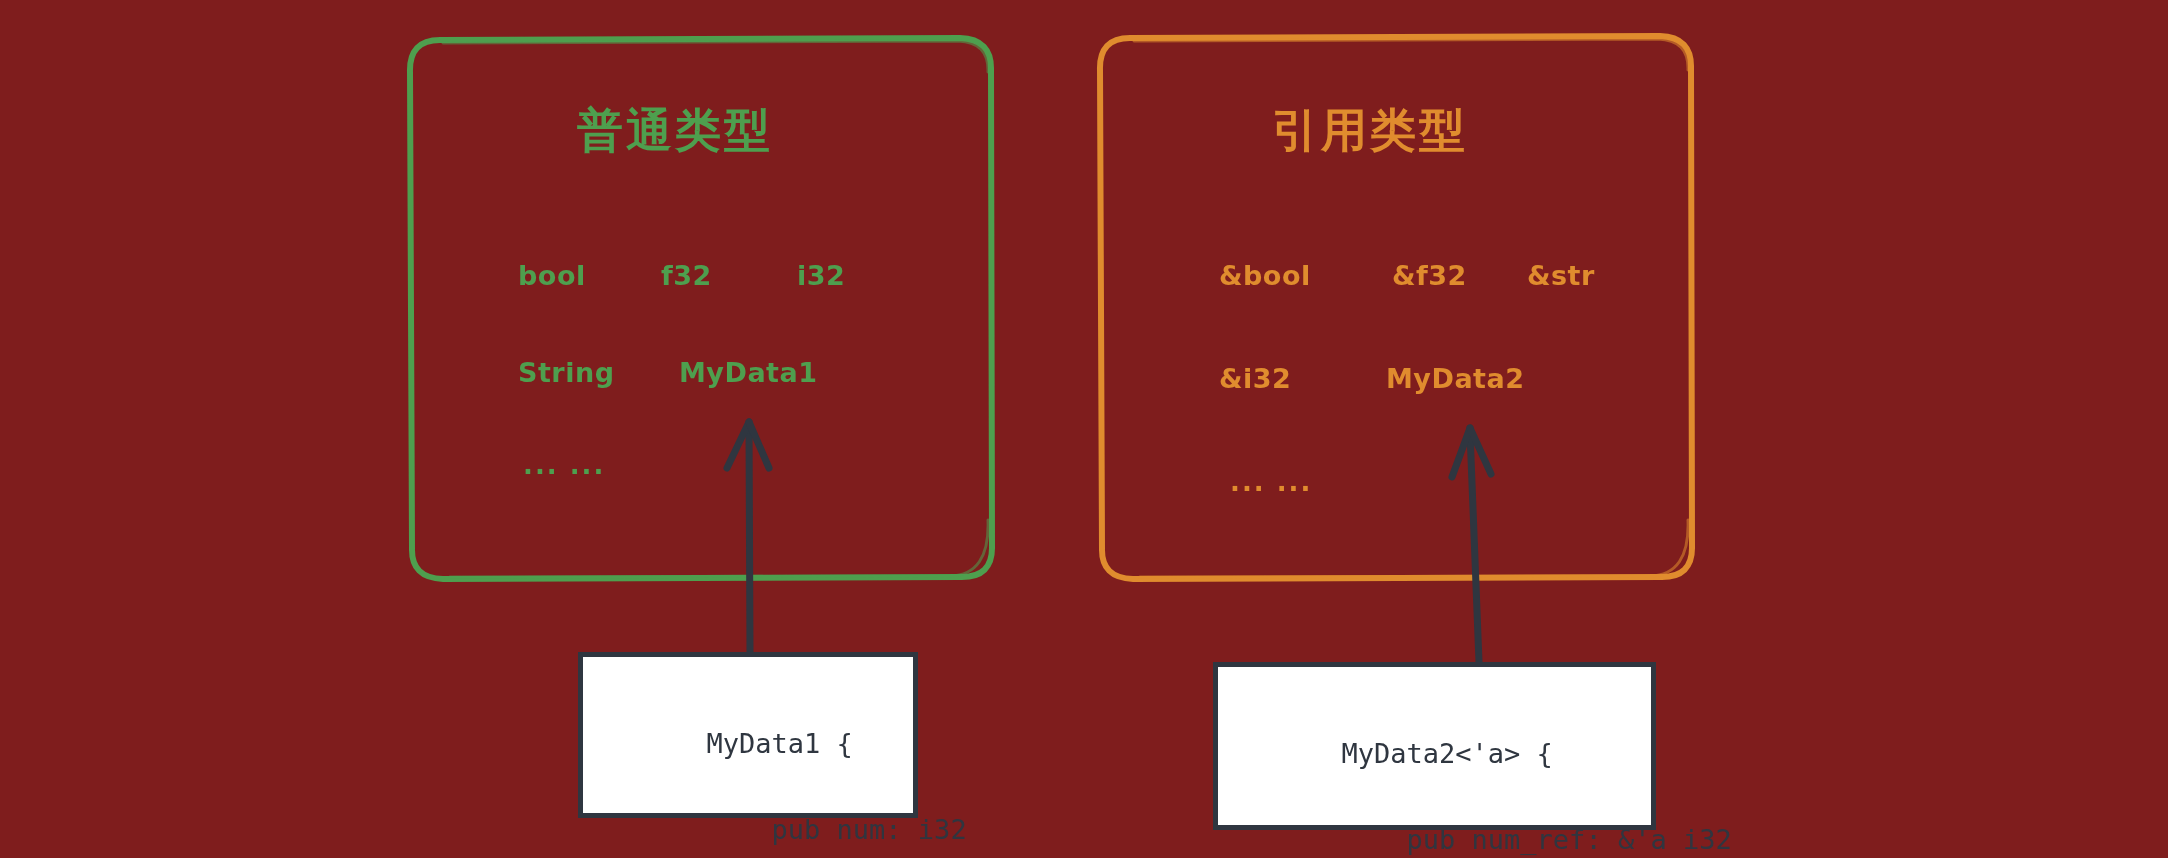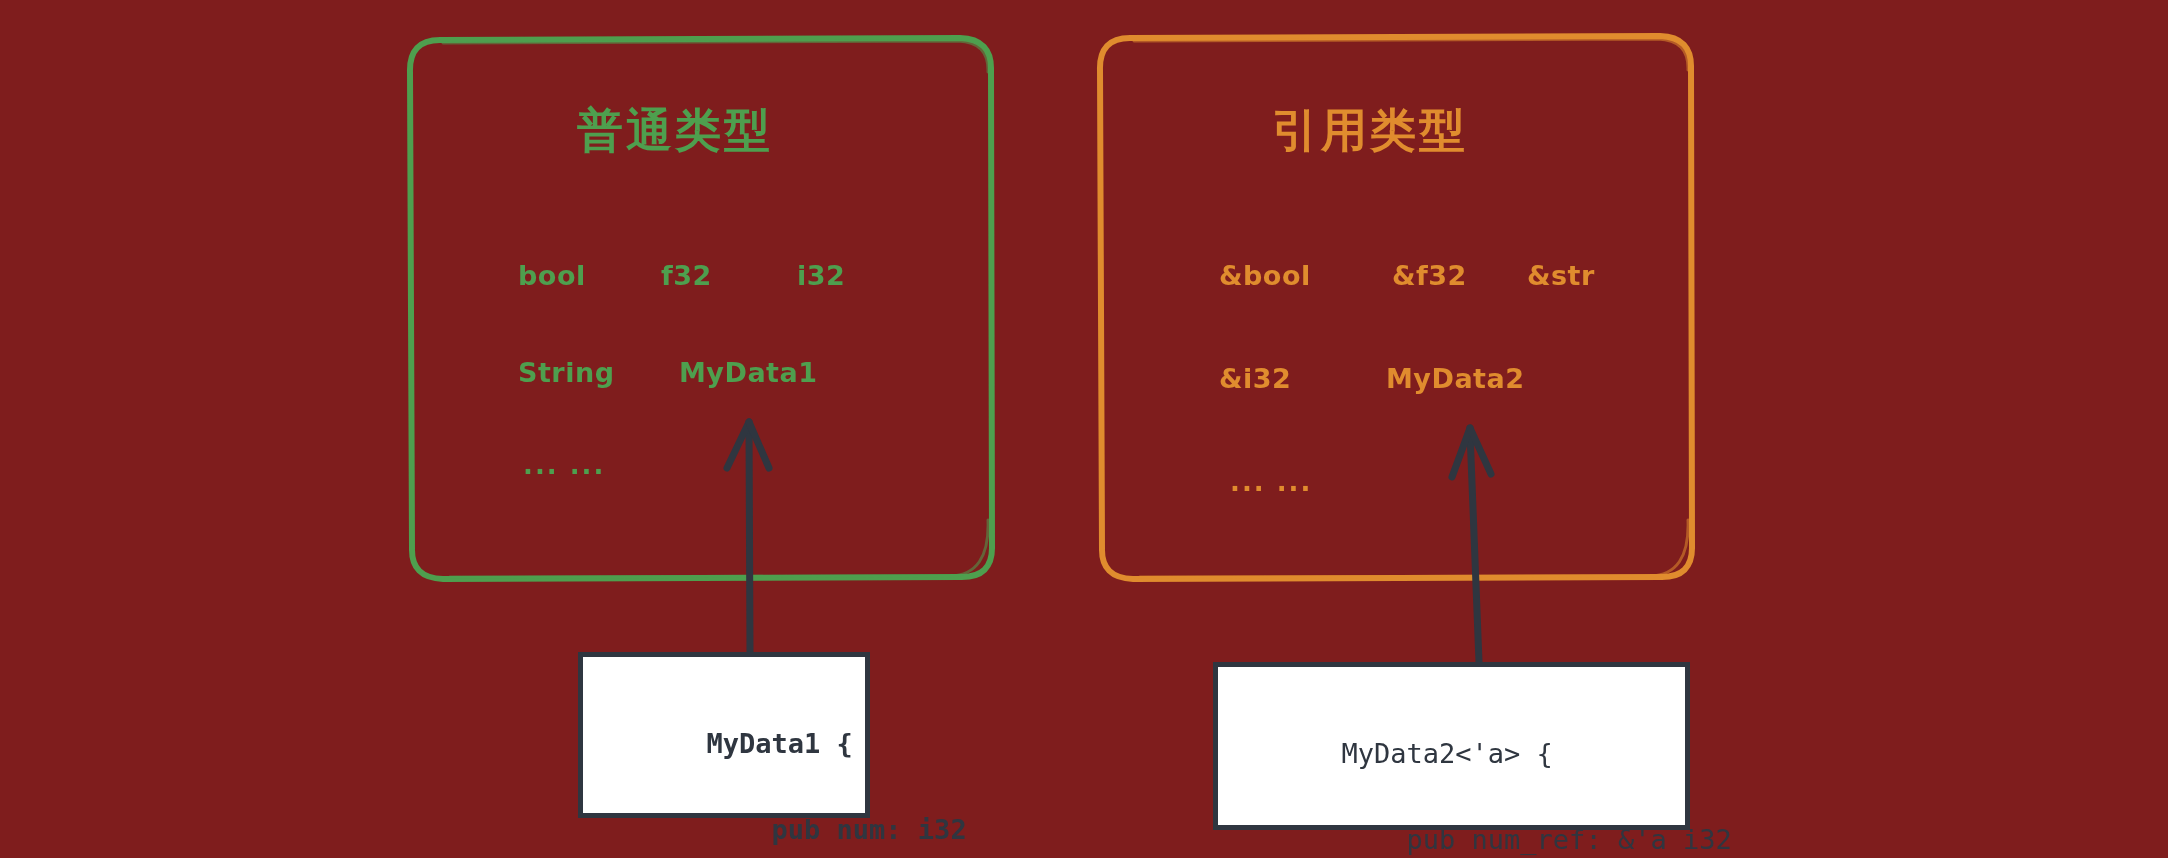--- a/index.html
+++ b/index.html
@@ -139,29 +139,29 @@
 
   <div class="type-label orange-text" style="left:1219px; top:260px;">&amp;bool</div>
   <div class="type-label orange-text" style="left:1392px; top:260px;">&amp;f32</div>
   <div class="type-label orange-text" style="left:1527px; top:260px;">&amp;str</div>
 
   <div class="type-label orange-text" style="left:1219px; top:363px;">&amp;i32</div>
   <div class="type-label orange-text" style="left:1386px; top:363px;">MyData2</div>
 
   <div class="ellipsis-label orange-text" style="left:1230px; top:467px;">... ...</div>
 
-  <div class="code-box" style="left:578px; top:652px; width:292px; height:166px;font-weight:bold;">
+  <div class="code-box" style="left:578px; top:652px; width:340px; height:166px;">
     <div class="code-text" style="left:26px; top:22px;">
       <span>MyData1 {</span><br>
       <span>    pub num: i32</span><br>
       
     </div>
   </div>
 
-  <div class="code-box" style="left:1213px; top:662px; width:477px; height:168px;">
+  <div class="code-box" style="left:1213px; top:662px; width:443px; height:168px;">
     <div class="code-text" style="left:26px; top:22px;">
       <span>MyData2&lt;'a&gt; {</span><br>
       <span>    pub num_ref: &amp;'a i32</span><br>
       
     </div>
   </div>
 
 </div>
 
 </body></html>

